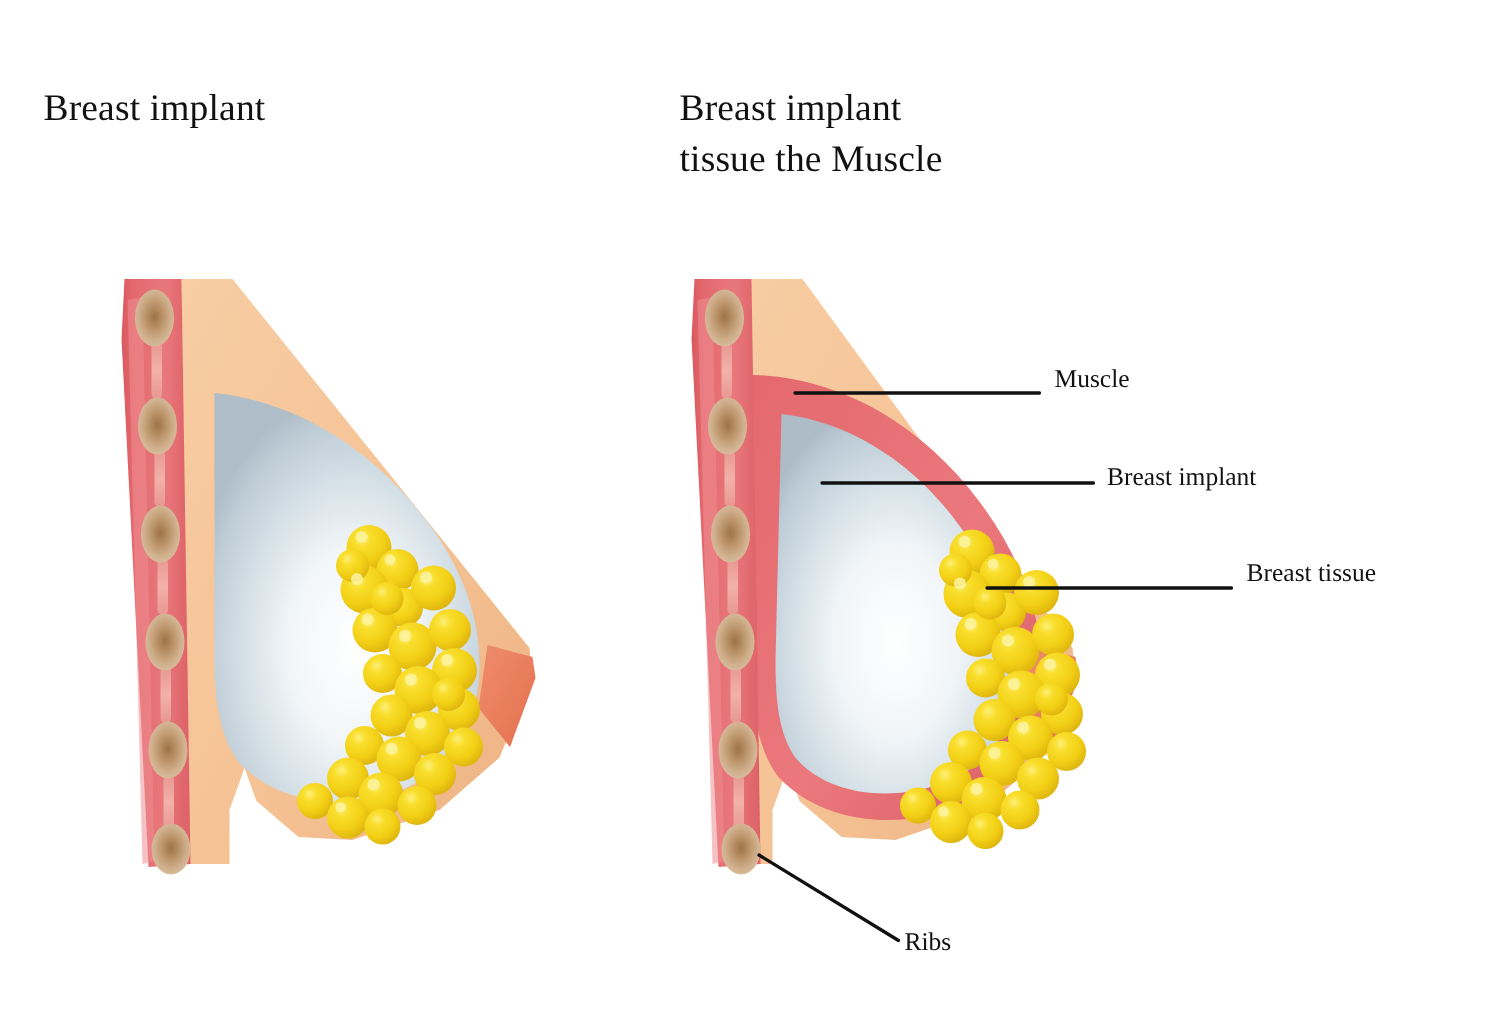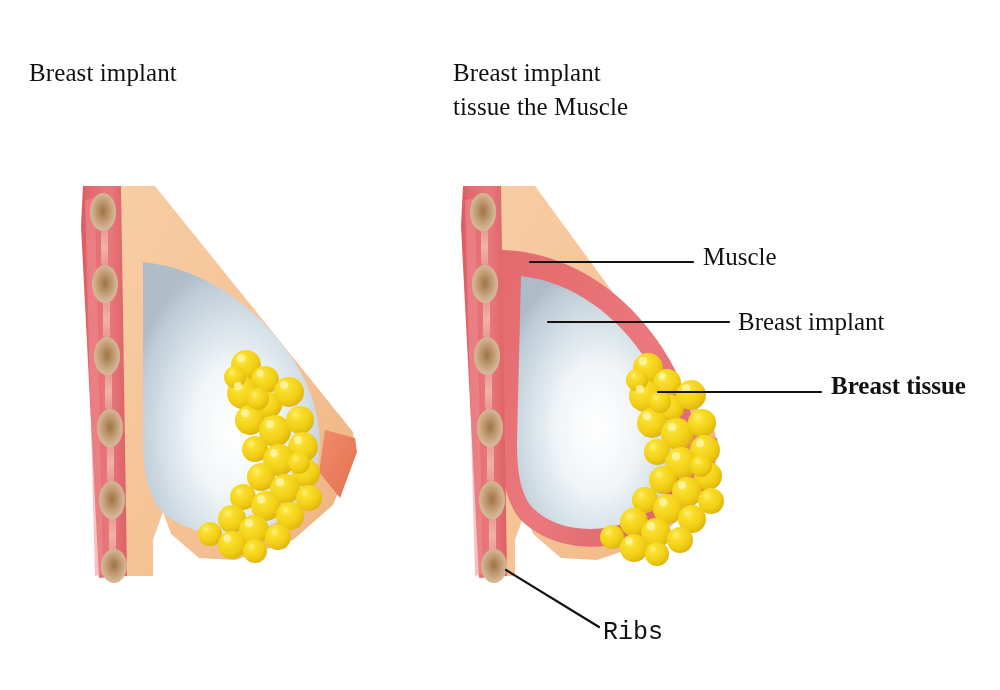--- a/index.html
+++ b/index.html
@@ -28,28 +28,28 @@
     color: #111111;
     white-space: pre;
     letter-spacing: 0.1px;
   }
   #title-left  { left: 26px;  top: 56px; }
   #title-right { left: 450px; top: 56px; }
 
   .callout-label {
     position: absolute;
     font-family: "Liberation Serif", "DejaVu Serif", serif;
-    font-size: 25px;
+    font-size: 17px;
     color: #111111;
     white-space: pre;
   }
   #label-muscle        { left: 700px; top: 243px; }
   #label-breast-implant{ left: 735px; top: 308px; }
-  #label-breast-tissue { left: 828px; top: 372px; font-weight: bold; }
-  #label-ribs          { left: 600px; top: 618px; font-family: Liberation Mono, monospace; }
+  #label-breast-tissue { left: 828px; top: 372px; }
+  #label-ribs          { left: 600px; top: 618px; }
 </style>
 </head>
 <body>
 
 <div id="stage">
 
   <div class="panel-title" id="title-left"><span>Breast implant</span><br></div>
 
   <div class="panel-title" id="title-right"><span>Breast implant</span><br><span>tissue the Muscle</span></div>
 

